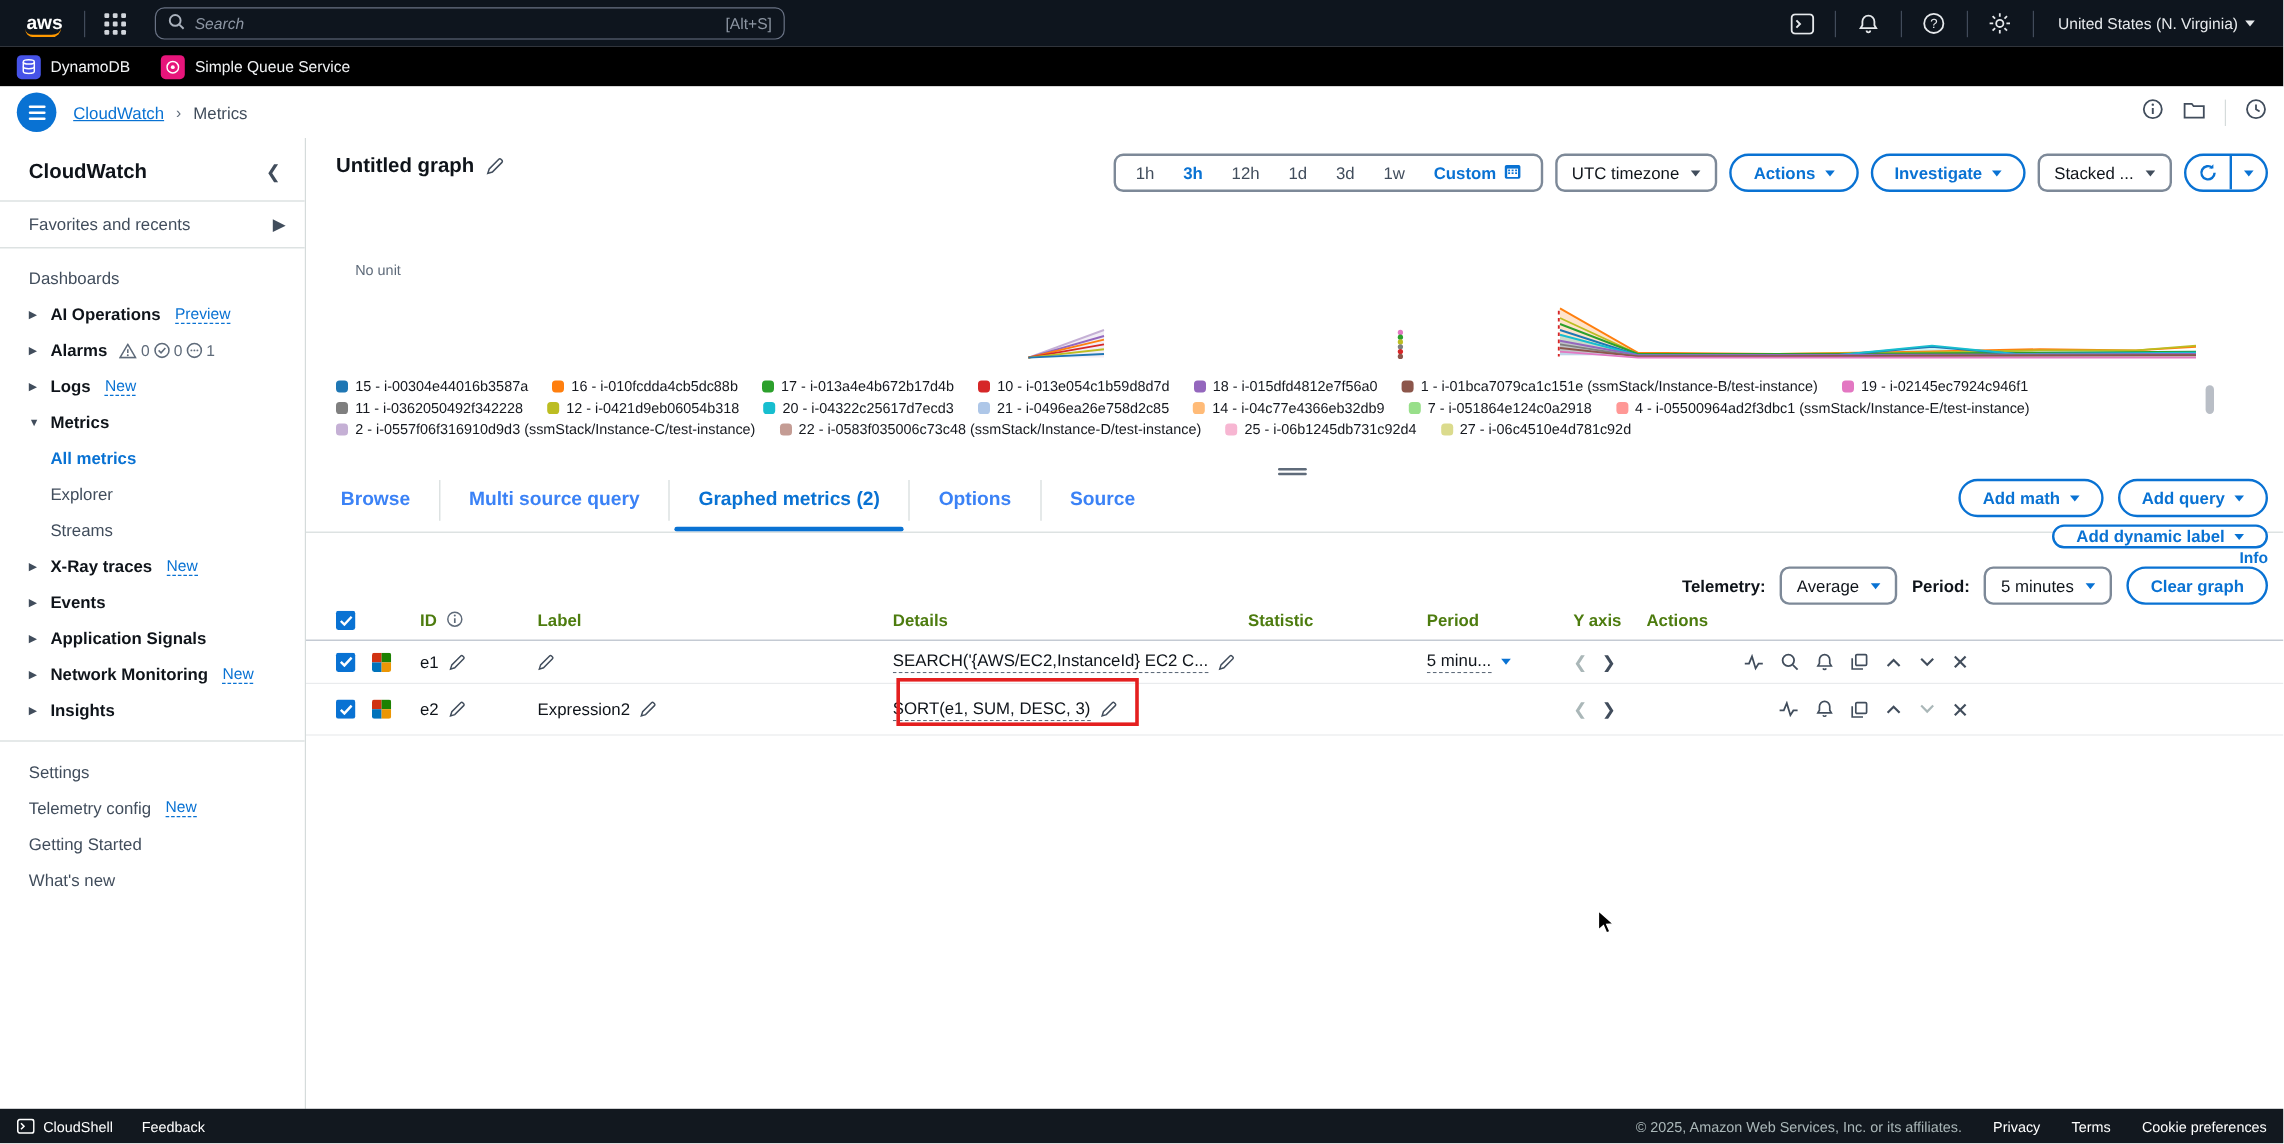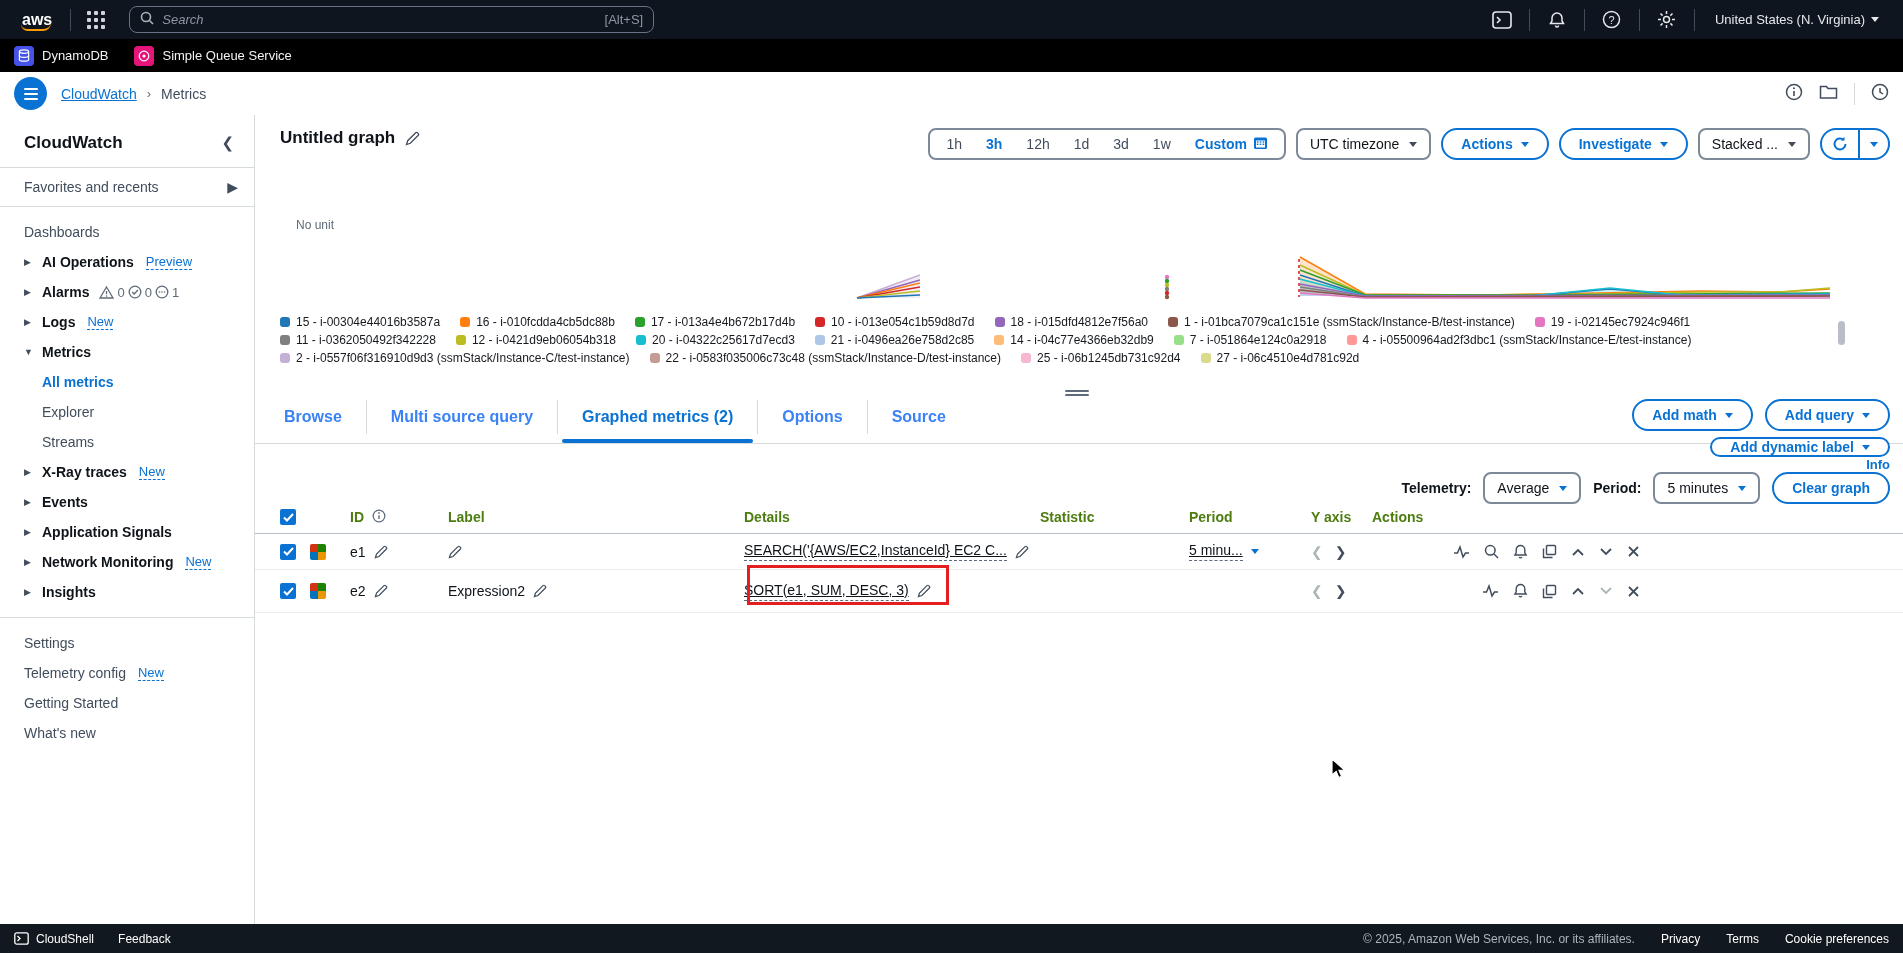--- a/index.html
+++ b/index.html
@@ -113,21 +113,21 @@
   .c-details { width:296px; }
   .c-stat { width:149px; }
   .c-period { width:122px; }
   .c-yaxis { width:61px; }
   .c-actions { flex:1; justify-content:flex-start; }
   .thead .cell { position:relative; }
   .thead .hdiv::before { content:""; position:absolute; left:-6px; top:4px; bottom:4px; width:1px; background:#d5dbdb; }
   .checkbox { width:16px; height:16px; border-radius:2px; background:#0972d3; display:flex; align-items:center; justify-content:center; cursor:pointer; flex:0 0 auto; }
   .swatch { width:16px; height:16px; border-radius:2px; overflow:hidden; display:grid; grid-template-columns:8px 8px; cursor:pointer; }
   .swatch i { width:8px; height:8px; }
-  .dashed-text { border-bottom:1px dashed #5f6b7a; padding-bottom:2px; white-space:nowrap; cursor:pointer;text-decoration:underline; }
+  .dashed-text { border-bottom:1px dashed #5f6b7a; padding-bottom:2px; white-space:nowrap; cursor:pointer; }
   .act-icons { display:flex; align-items:center; gap:14px; margin-left:auto; margin-right:255px; }
   .act-icons .aic { cursor:pointer; display:inline-flex; color:#414d5c; }
   .aic.disabled { color:#aab7b8; cursor:default; }
   .ychev { display:flex; gap:12px; align-items:center; }
   .ychev .l { color:#aab7b8; cursor:pointer; }
   .ychev .r { color:#414d5c; cursor:pointer; }
   .red-box { position:absolute; left:492px; top:450px; width:202px; height:40px; border:3px solid #e41f1f; pointer-events:none; }
 
   
   .footer { position:absolute; left:0; top:924px; width:100%; height:29px; background:#12181f; display:flex; align-items:center; padding:0 14px; color:#fff; font-size:12px; gap:24px; }

